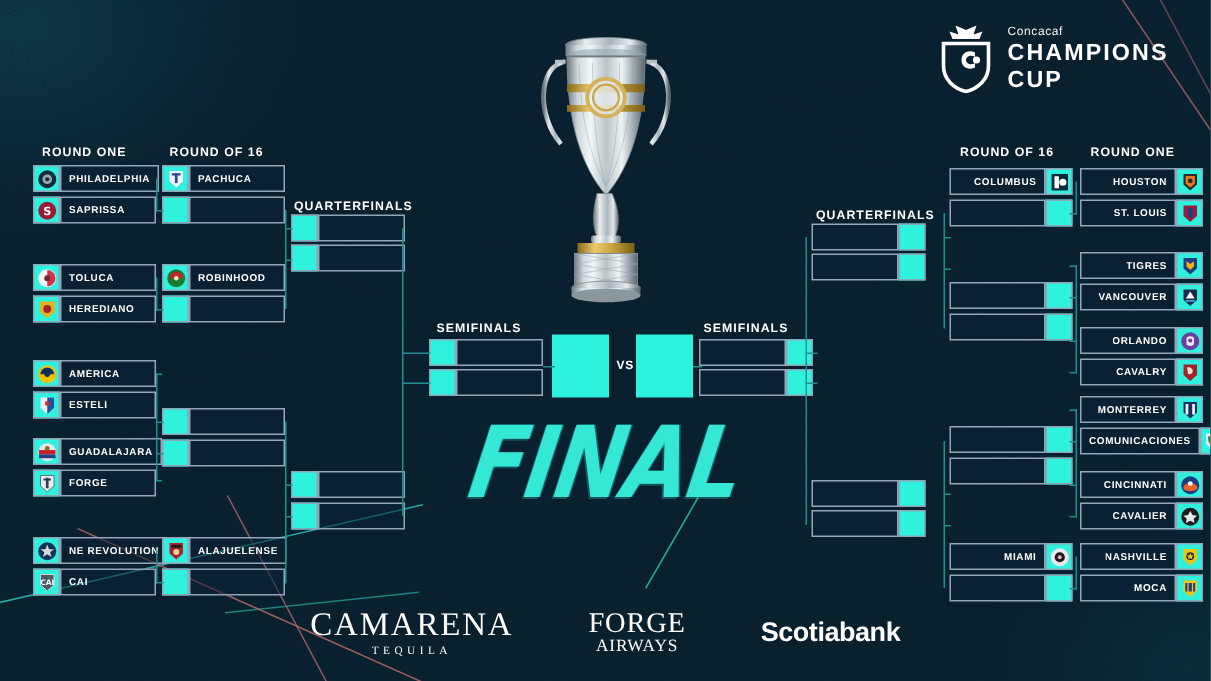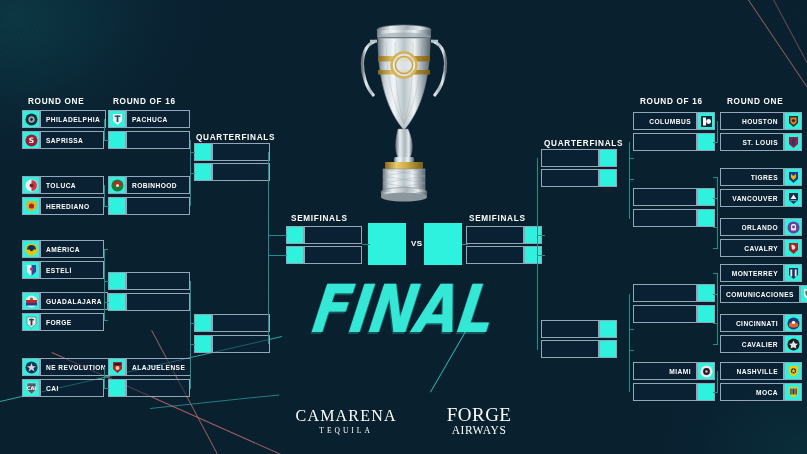--- a/index.html
+++ b/index.html
@@ -100,21 +100,21 @@
     text-shadow: 1px 0 0 rgba(53,232,214,.35), -1px 1px 0 rgba(53,232,214,.25);
     display:inline-block;
   }
   #finalDate {
     margin-top:14px; color:#ffffff; font-size:12.4px; letter-spacing:1.4px; font-weight:normal;
   }
 
   
   #sponsors { position:absolute; left:0; right:0; top:405px; display:flex; justify-content:center; align-items:center; gap:50px; }
   .spons { color:#ffffff; text-align:center; line-height:1; }
-  #camarena .c1 { font-family:"Liberation Serif", serif; font-size:16px; letter-spacing:1.2px; }
+  #camarena .c1 { font-family:"Liberation Serif", serif; font-size:22px; letter-spacing:1.2px; }
   #camarena .c2 { font-family:Liberation Serif, serif; font-size:7.5px; letter-spacing:3px; margin-top:3px; }
   #qatar .q1 { font-family:"Liberation Serif", serif; font-size:19px; letter-spacing:.5px; }
   #qatar .q2 { font-family:"Liberation Serif", serif; font-size:11.5px; letter-spacing:.6px; margin-top:1px; }
   #scotia .s1 { font-size:18px; font-weight:bold; letter-spacing:-.3px; }
 </style>
 </head>
 <body>
 
 <div id="stage">
   <div id="noise"></div>
@@ -194,20 +194,33 @@
       <rect x="31" y="161" width="42" height="23" fill="url(#sil)" stroke="#808b91" stroke-width="0.6"></rect>
       <g stroke="#9ba7ad" stroke-width="0.45" opacity=".8">
         <path d="M31 168 L73 161 M31 175 L73 168 M31 182 L73 175 M31 161 L73 168 M31 168 L73 175 M31 175 L73 182"></path>
       </g>
       <ellipse cx="52" cy="184" rx="23" ry="4.5" fill="url(#sil2)" stroke="#78838a" stroke-width="0.5"></ellipse>
       <rect x="29" y="184" width="46" height="5" fill="url(#sil)"></rect>
       <ellipse cx="52" cy="189" rx="23" ry="4.5" fill="#8b979d"></ellipse>
     </svg>
   </div>
 
+  <div id="logo">
+    <svg class="shield" viewBox="0 0 40 46">
+      <path d="M20 4 L13 1 L15 7 L9 5 L11 10 L29 10 L31 5 L25 7 L27 1 Z" fill="#ffffff"></path>
+      <path d="M5 13 L35 13 L35 28 C35 37 28 43 20 45 C12 43 5 37 5 28 Z" fill="none" stroke="#ffffff" stroke-width="2.4"></path>
+      <path d="M26 19 C22 17 17 19 17 24 C17 29 22 31 26 29 L26 26 C23 28 20 26 20 24 C20 22 23 20 26 22 Z" fill="#ffffff"></path>
+      <circle cx="27" cy="24" r="2.4" fill="#ffffff"></circle>
+    </svg>
+    <div class="ltext">
+      <div class="l1">Concacaf</div>
+      <div class="l2">CHAMPIONS</div>
+      <div class="l3">CUP</div>
+    </div>
+  </div>
 
   <div class="hdr" style="left:28px; top:97px;">ROUND ONE</div>
   <div class="hdr" style="left:113px; top:97px;">ROUND OF 16</div>
   <div class="hdr" style="left:196px; top:133px;">QUARTERFINALS</div>
   <div class="hdr" style="left:291px; top:214px;">SEMIFINALS</div>
   <div class="hdr" style="left:469px; top:214px;">SEMIFINALS</div>
   <div class="hdr" style="left:544px; top:139px;">QUARTERFINALS</div>
   <div class="hdr" style="left:640px; top:97px;">ROUND OF 16</div>
   <div class="hdr" style="left:727px; top:97px;">ROUND ONE</div>
 
@@ -739,14 +752,17 @@
 
   <div id="sponsors">
     <div class="spons" id="camarena">
       <div class="c1">CAMARENA</div>
       <div class="c2">TEQUILA</div>
     </div>
     <div class="spons" id="qatar">
       <div class="q1">FORGE</div>
       <div class="q2">AIRWAYS</div>
     </div>
+    <div class="spons" id="scotia">
+      <div class="s1">Scotiabank</div>
+    </div>
   </div>
 </div>
 
 </body></html>

